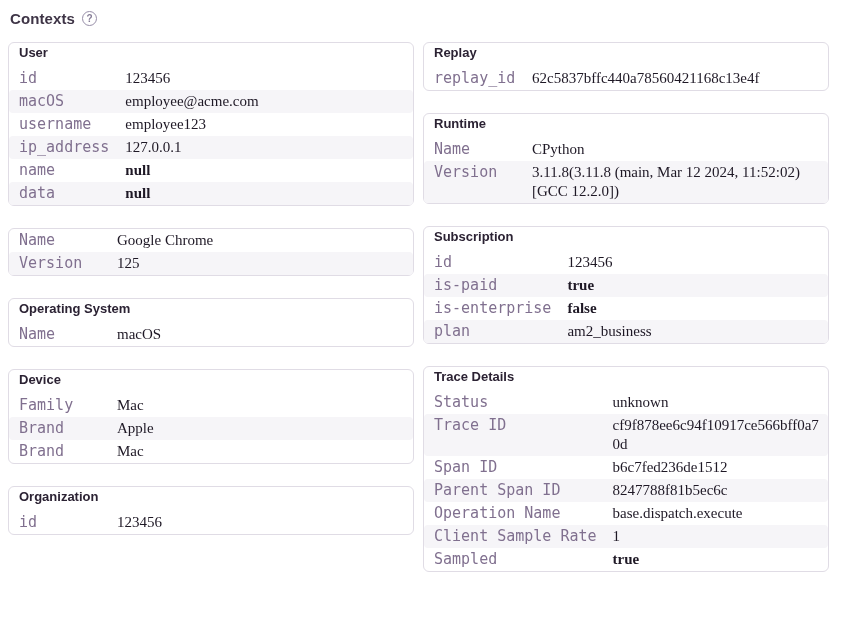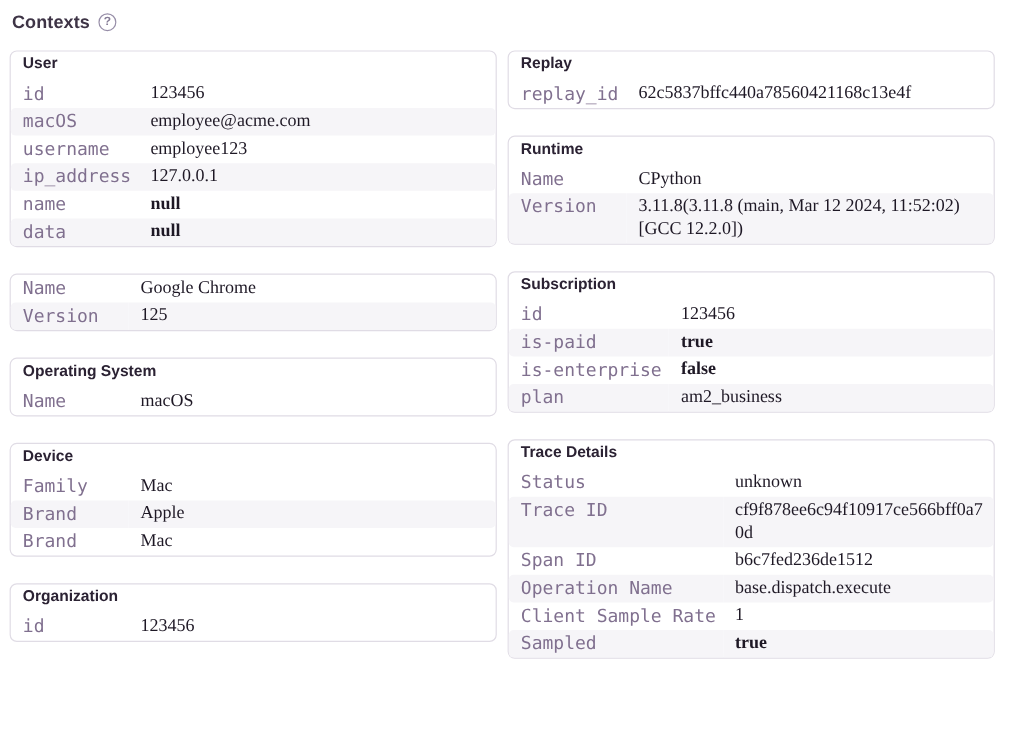--- a/index.html
+++ b/index.html
@@ -236,20 +236,24 @@
               </tr>
               <tr>
                 <td class="k">Trace ID</td>
                 <td class="v v-link">cf9f878ee6c94f10917ce566bff0a70d</td>
               </tr>
               <tr>
                 <td class="k">Span ID</td>
                 <td class="v ">b6c7fed236de1512</td>
               </tr>
               <tr>
+                <td class="k">Parent Span ID</td>
+                <td class="v ">8247788f81b5ec6c</td>
+              </tr>
+              <tr>
                 <td class="k">Operation Name</td>
                 <td class="v ">base.dispatch.execute</td>
               </tr>
               <tr>
                 <td class="k">Client Sample Rate</td>
                 <td class="v v-num">1</td>
               </tr>
               <tr>
                 <td class="k">Sampled</td>
                 <td class="v v-bool">true</td>

